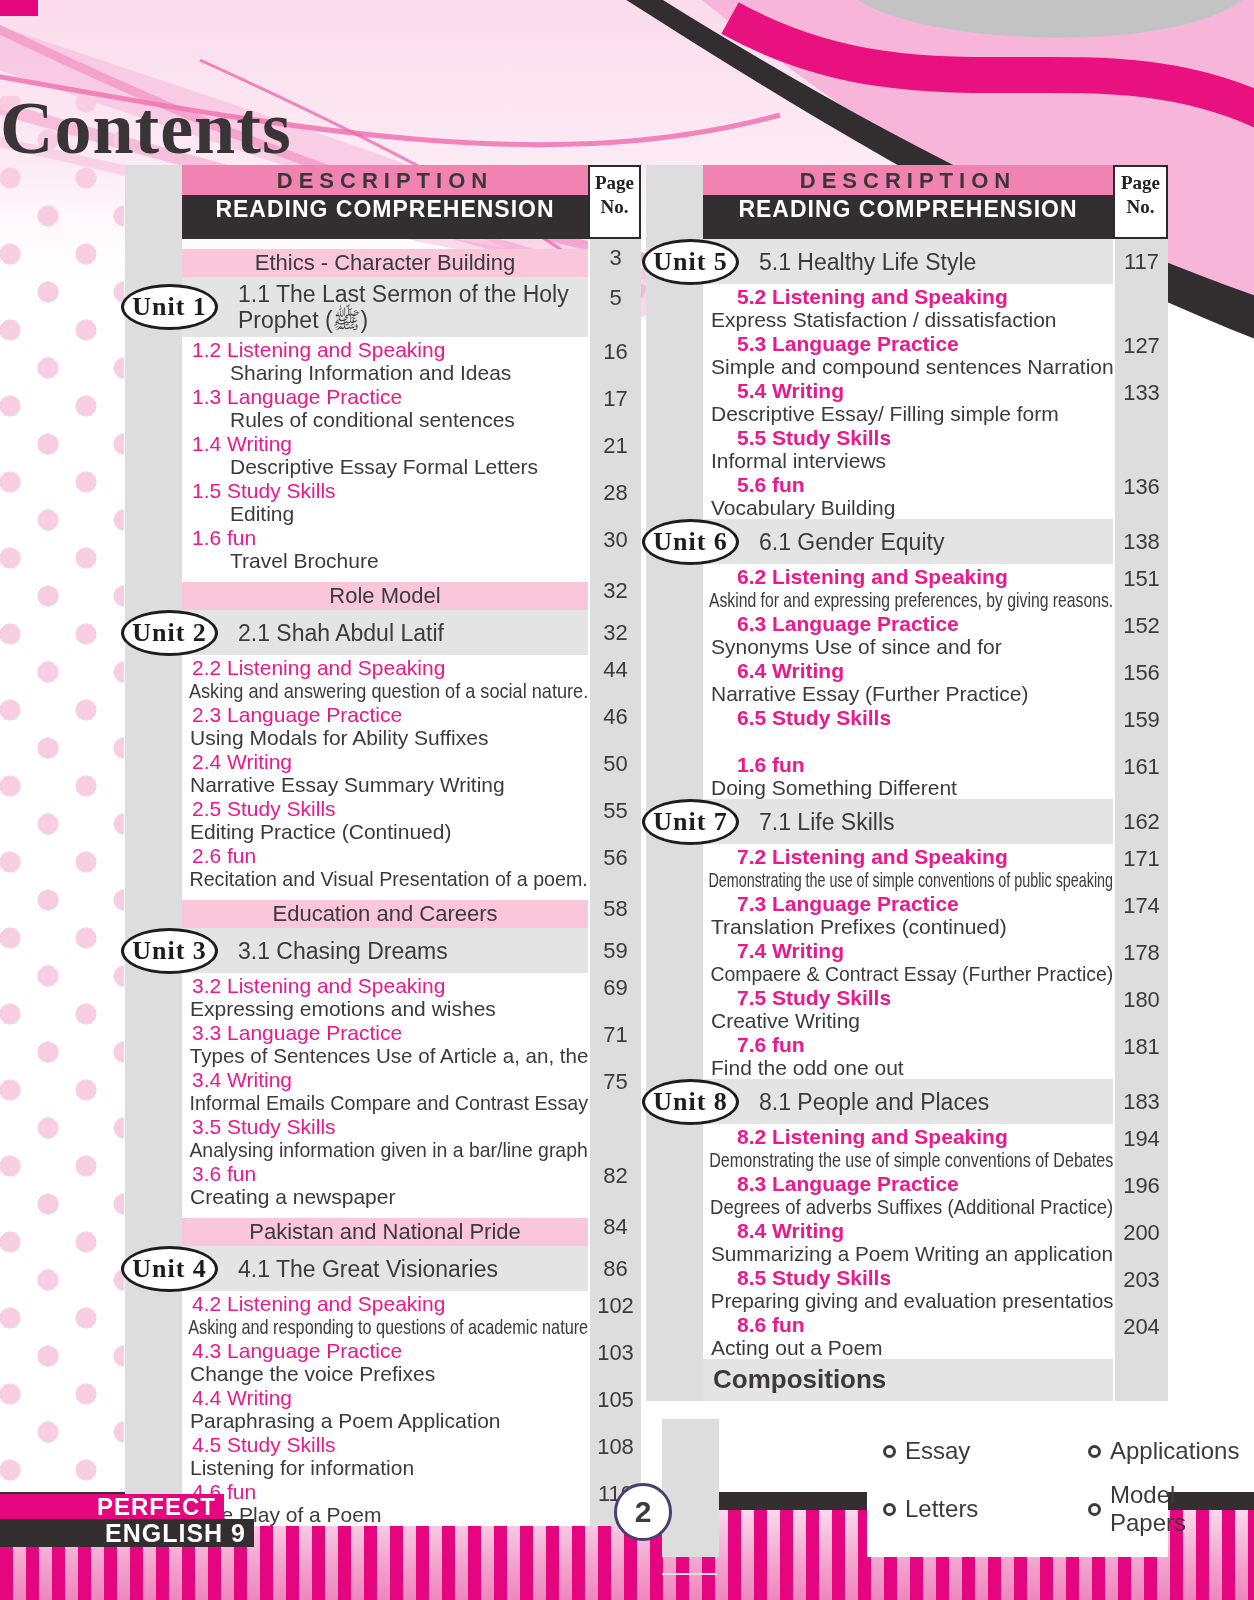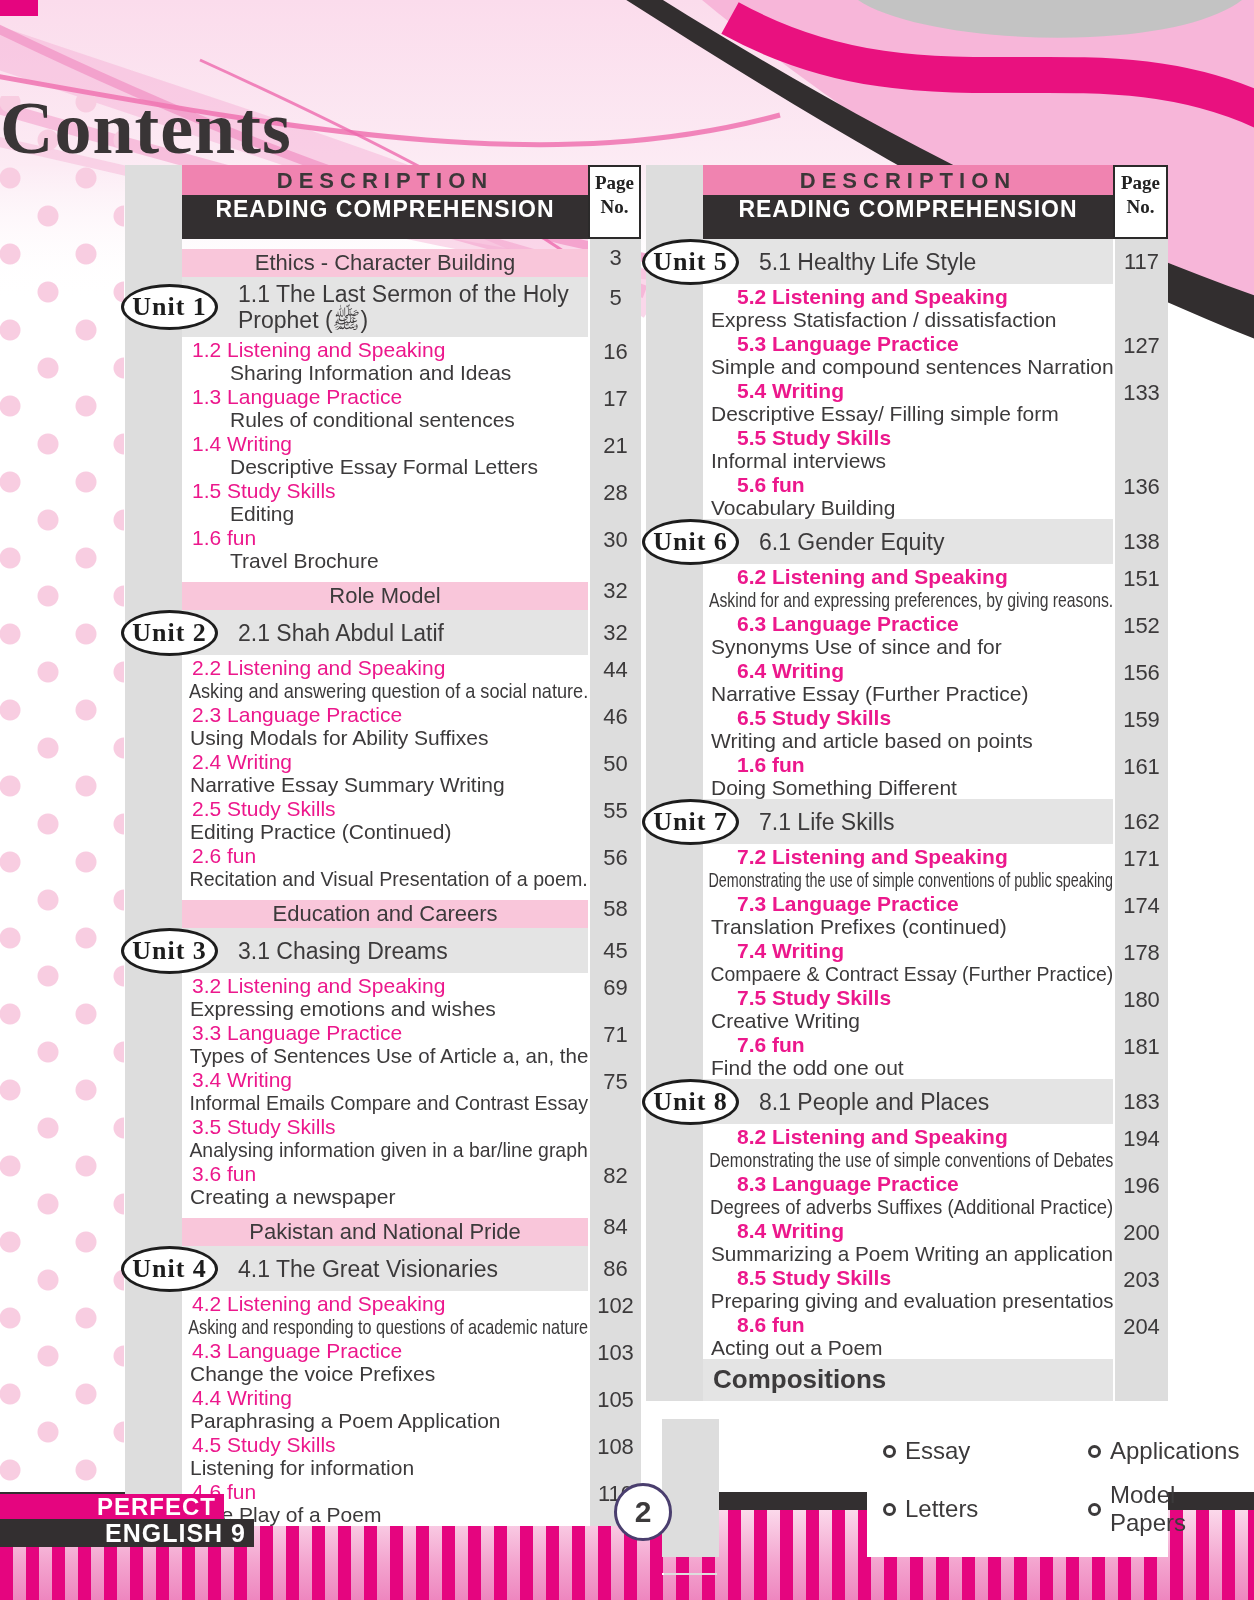--- a/index.html
+++ b/index.html
@@ -272,21 +272,21 @@
           <div class="band-label">Education and Careers</div>
         </div>
         <div class="pcol">58</div>
       </div>
       <div class="trow unit">
         <div class="strip"></div>
         <div class="badge">Unit 3</div>
         <div class="desc">
           <div class="unit-title">3.1  Chasing Dreams</div>
         </div>
-        <div class="pcol">45</div>
+        <div class="pcol">59</div>
       </div>
       <div class="trow item">
         <div class="strip"></div>
         <div class="desc">
           <div class="ptitle fit">3.2  Listening and Speaking</div>
           <div class="sub fit">Expressing emotions and wishes</div>
         </div>
         <div class="pcol">69</div>
       </div>
       <div class="trow item">
@@ -468,21 +468,20 @@
         <div class="desc">
           <div class="ptitle fit">6.4  Writing</div>
           <div class="sub fit">Narrative Essay (Further Practice)</div>
         </div>
         <div class="pcol">156</div>
       </div>
       <div class="trow item">
         <div class="strip"></div>
         <div class="desc">
           <div class="ptitle fit">6.5  Study Skills</div>
-          <div class="sub fit">Writing and article based on points</div>
         </div>
         <div class="pcol">159</div>
       </div>
       <div class="trow item">
         <div class="strip"></div>
         <div class="desc">
           <div class="ptitle fit">1.6  fun</div>
           <div class="sub fit">Doing Something Different</div>
         </div>
         <div class="pcol">161</div>

